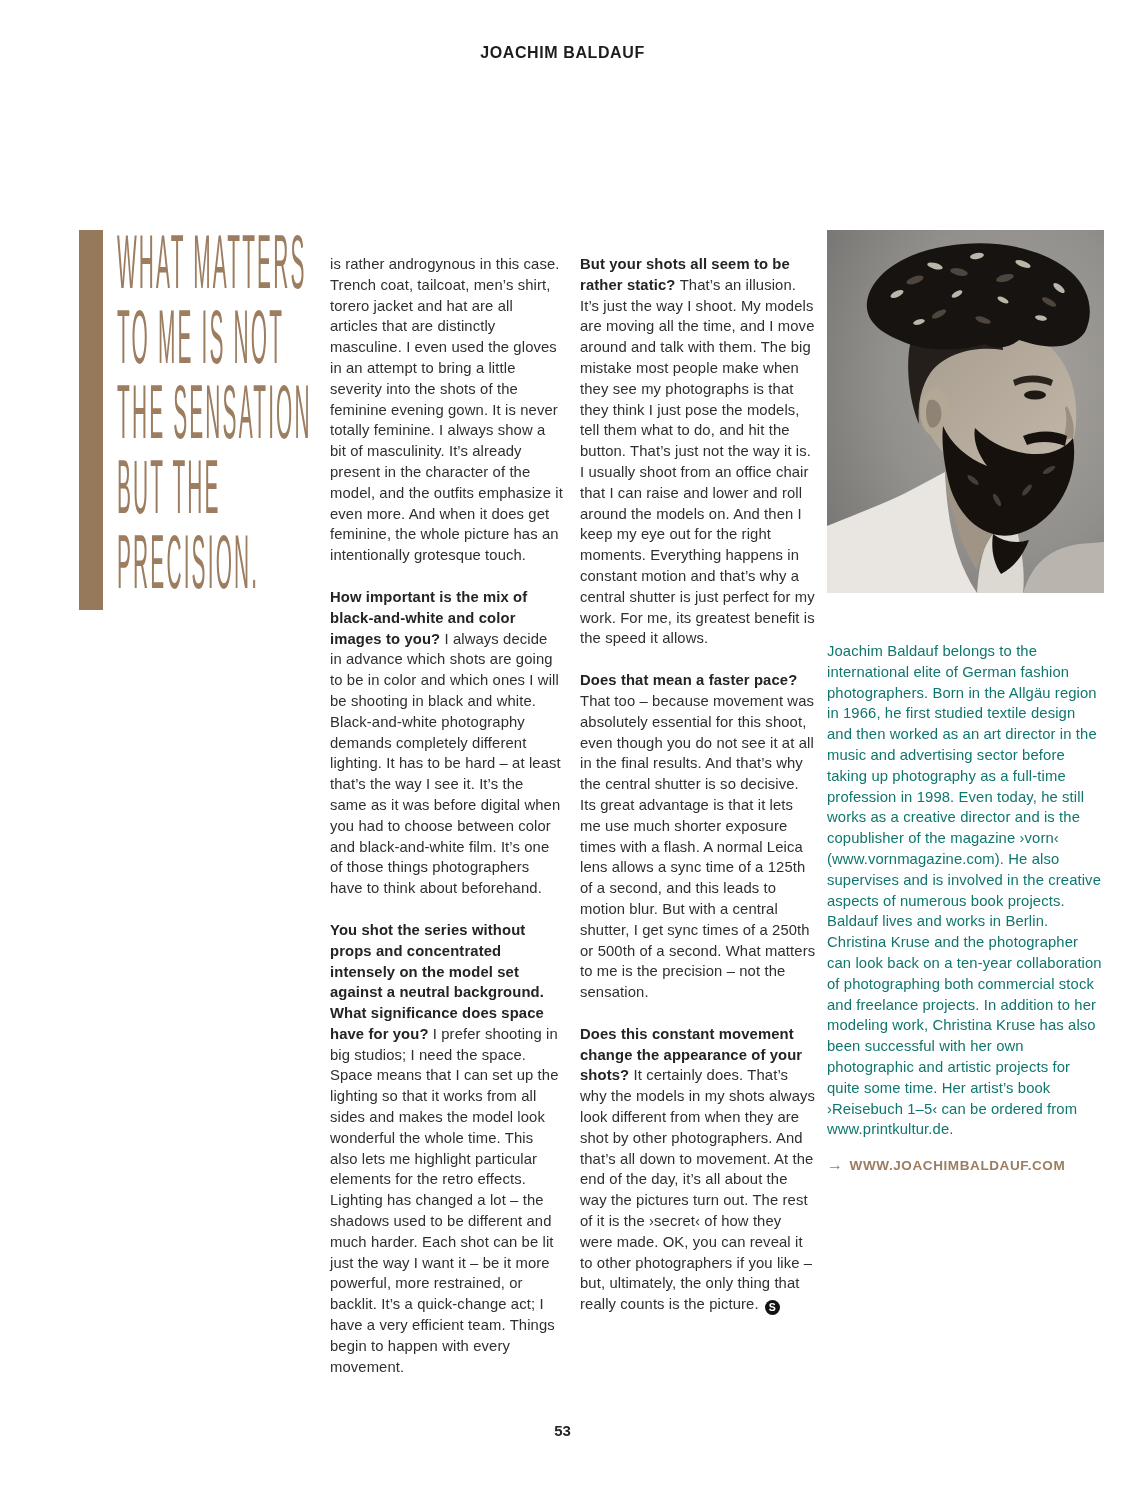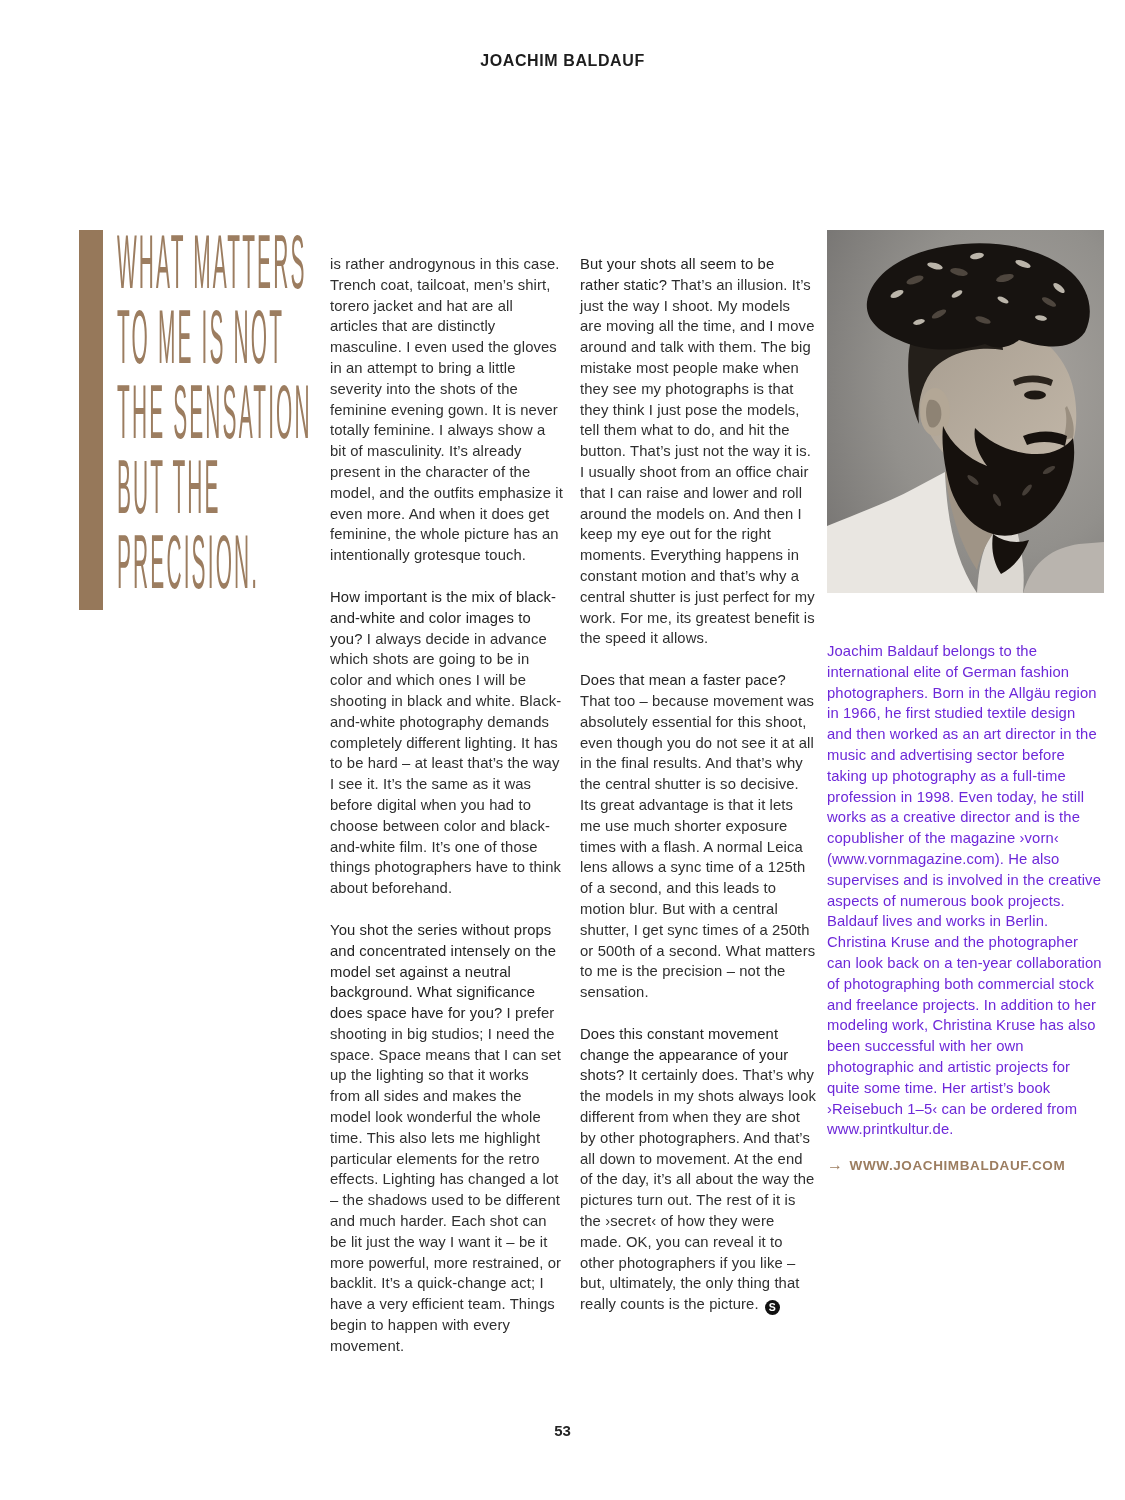--- a/index.html
+++ b/index.html
@@ -3,49 +3,49 @@
 <meta charset="utf-8">
 <style>
   html,body{margin:0;padding:0;}
   body{
     width:1125px;height:1500px;position:relative;background:#ffffff;
     font-family:"Liberation Sans", sans-serif;color:#2f2f2f;overflow:hidden;
   }
   .abs{position:absolute;}
   
   .running-header{
-    left:0;top:52px;width:1125px;text-align:center;
+    left:0;top:44px;width:1125px;text-align:center;
     font-size:16px;font-weight:bold;letter-spacing:.6px;color:#1d1d1d;
   }
   
   .pq-bar{left:79px;top:230px;width:24px;height:380px;background:#96785a;}
   .pq-text{left:117px;top:224px;color:#9c7d60;}
   .pq-line{
     height:75px;font-size:58px;line-height:75px;font-weight:400;
     letter-spacing:6px;white-space:nowrap;
     transform:scale(0.36,1.30);transform-origin:left center;
   }
   
   .col{font-size:14.8px;line-height:20.8px;letter-spacing:.12px;margin-top:32px;}
   .col1{left:330px;top:222px;width:233px;}
   .col2{left:580px;top:222px;width:236px;}
   .col p{margin:0 0 21px 0;}
-  .col p strong{font-weight:normal;color:#242424;}
+  .col p strong{font-weight:bold;color:#242424;}
   .endmark{
     display:inline-block;width:15px;height:15px;border-radius:50%;
     background:#111;color:#fff;font-size:10.5px;font-weight:bold;
     text-align:center;line-height:15px;vertical-align:-2px;margin-left:2px;
   }
   
   .col3{left:827px;top:230px;width:277px;}
   .photo{
     width:277px;height:363px;display:block;margin:0 0 48px 0;
   }
   .profile-heading{color:#9a7a58;font-weight:bold;font-size:26px;line-height:33px;letter-spacing:.5px;margin-bottom:29px;}
-  .bio{font-size:14.8px;line-height:20.8px;letter-spacing:.12px;color:#6d28d9;}
+  .bio{font-size:14.8px;line-height:20.8px;letter-spacing:.12px;color:#0f766e;}
   .profile-link{
     margin-top:16px;font-size:13.5px;font-weight:bold;letter-spacing:.6px;
     color:#9c7d60;text-decoration:none;display:block;
   }
   .profile-link .arrow{font-size:16px;margin-right:6px;font-weight:normal;}
   
   .folio{left:0;top:1422px;width:1125px;text-align:center;font-size:15px;font-weight:bold;color:#242424;}
 </style>
 </head>
 <body>

